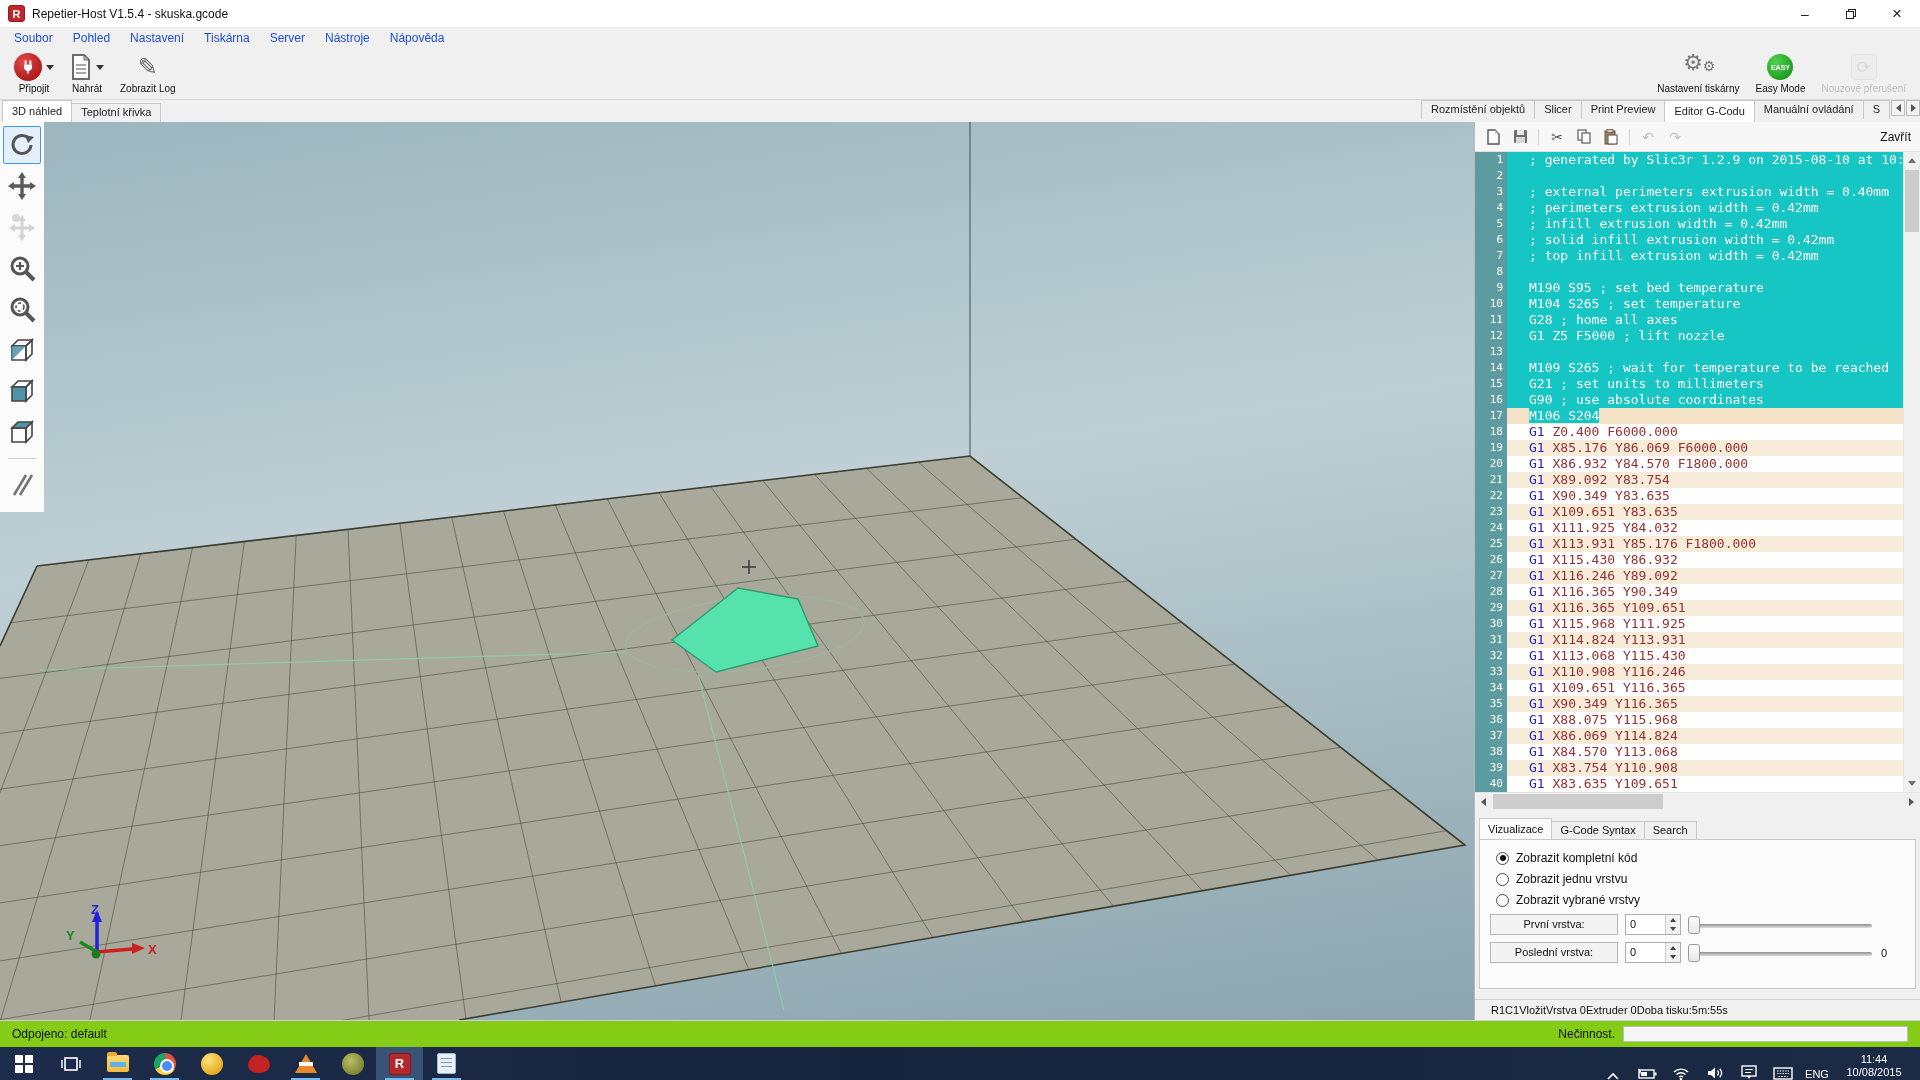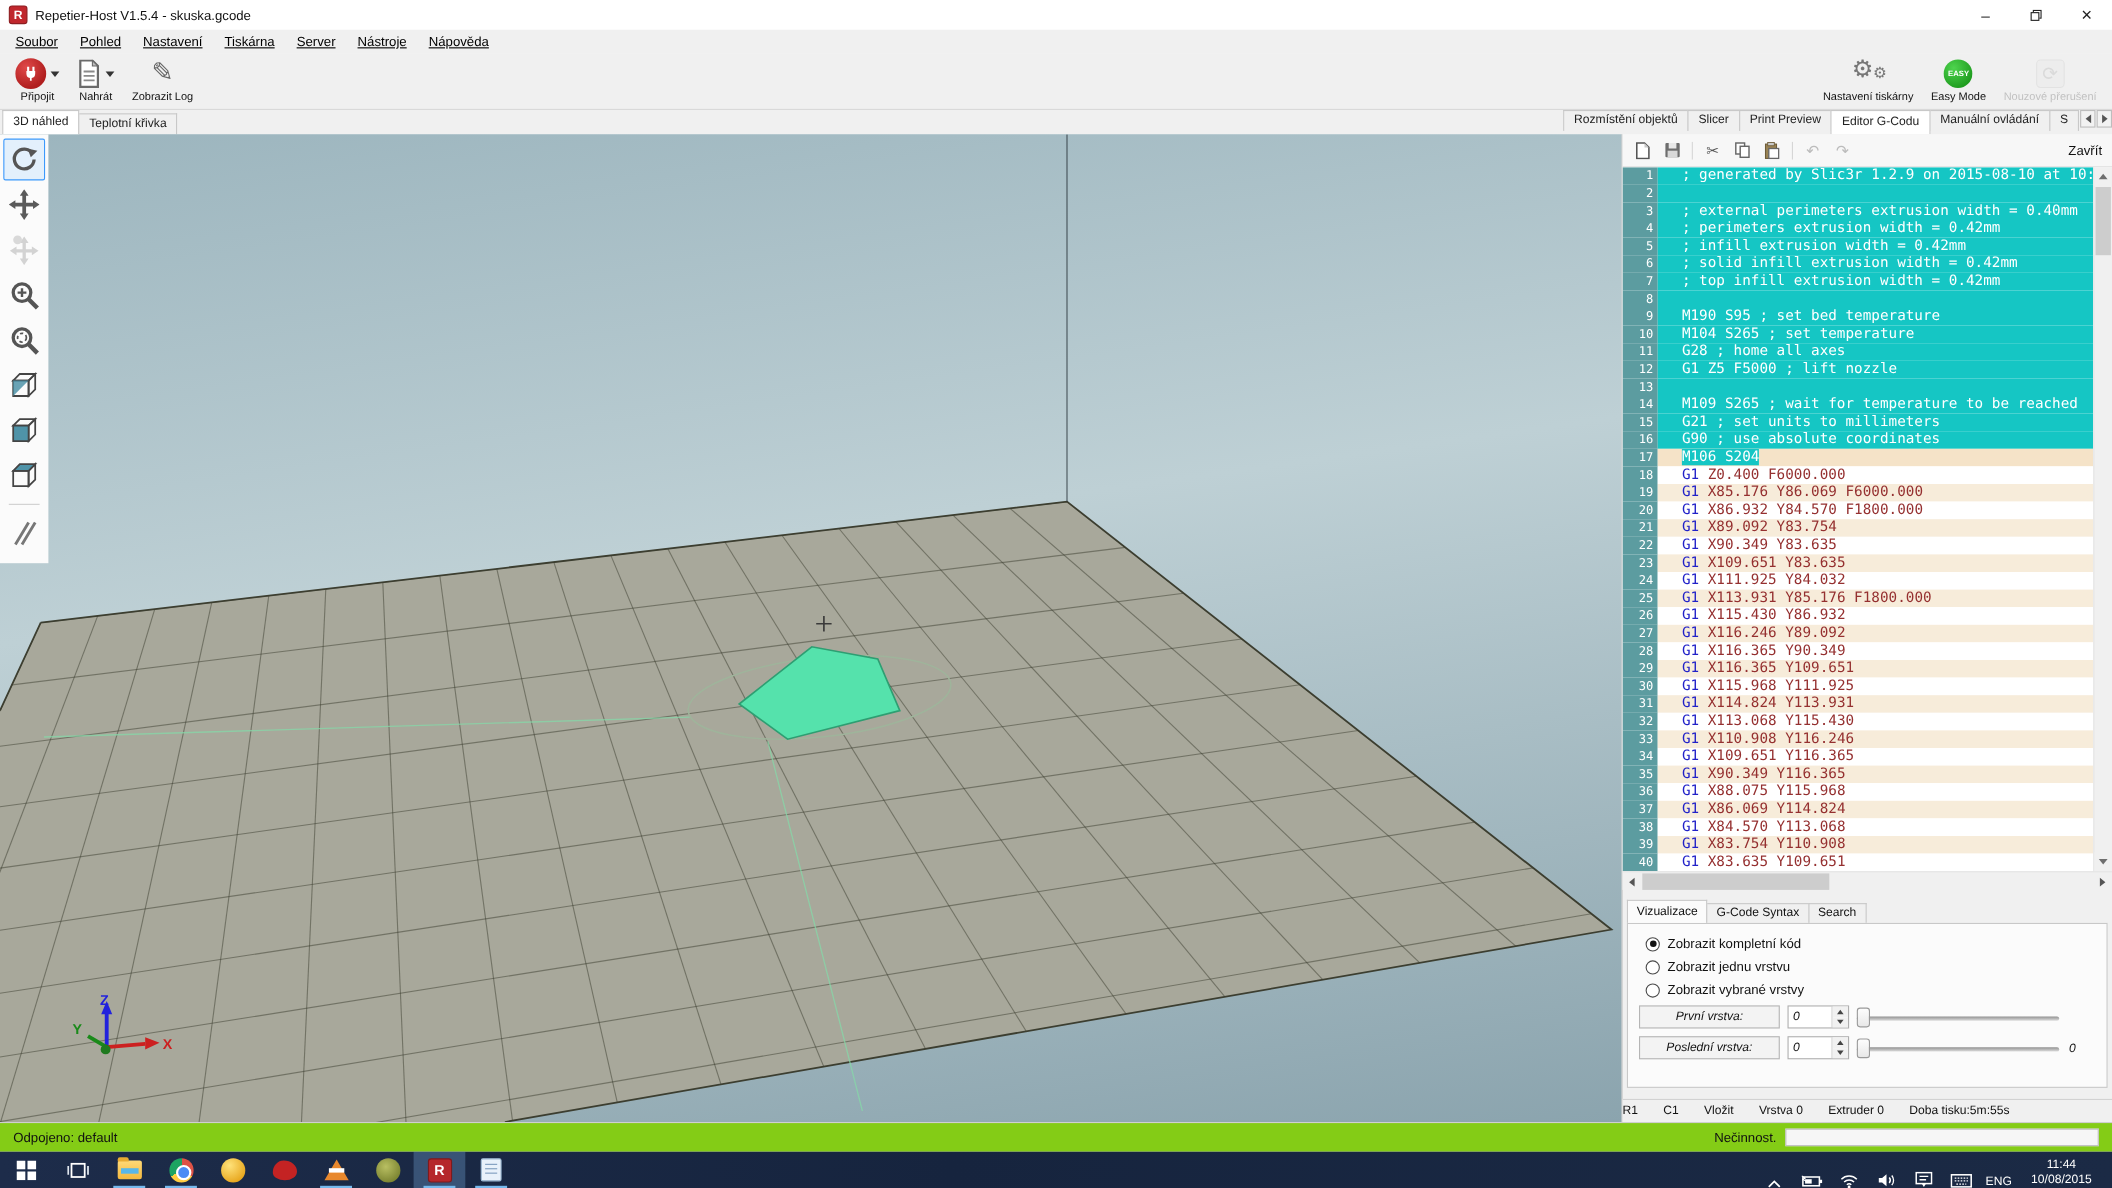--- a/index.html
+++ b/index.html
@@ -10,21 +10,21 @@
   .app-icon { width:17px; height:17px; margin:0 7px 0 8px; background:#c0272d; border-radius:3px; color:#fff; font-weight:bold; font-size:11px; display:flex; align-items:center; justify-content:center; border:1px solid #8d1d21; }
   .win-btns { margin-left:auto; display:flex; height:100%; }
   .win-btn { width:46px; height:100%; display:flex; align-items:center; justify-content:center; color:#222; font-size:14px; }
   .restore-glyph { position:relative; width:10px; height:10px; }
   .restore-glyph i { position:absolute; border:1px solid #222; width:8px; height:8px; }
   .restore-glyph i:first-child { left:2px; top:0; }
   .restore-glyph i:last-child { left:0; top:2px; background:#fff; }
 
   
   .menubar { height:22px; background:#f0f0f0; display:flex; align-items:center; padding-left:4px; }
-  .menu-item { padding:3px 10px; color:#000000;text-decoration:underline; }
+  .menu-item { padding:3px 10px; color:#1d4ed8; }
 
   
   .toolbar { height:51px; background:#f0f0f0; border-bottom:1px solid #d9d9d9; display:flex; align-items:stretch; padding:0 6px; }
   .tbtn { display:flex; flex-direction:column; align-items:center; justify-content:flex-start; padding:3px 8px 2px; }
   .tbtn .icon-row { display:flex; align-items:center; gap:4px; height:30px; }
   .tbtn .tlabel { font-size:10px; margin-top:1px; }
   .caret { width:0; height:0; border-left:4px solid transparent; border-right:4px solid transparent; border-top:5px solid #333; }
   .plug-circle { width:28px; height:28px; border-radius:50%; background:radial-gradient(circle at 35% 30%, #e04a4a, #b01e1e 70%); display:flex; align-items:center; justify-content:center; }
   .doc-icon svg, .pencil-ic { display:block; }
   .pencil-ic { font-size:24px; color:#666; line-height:26px; }
@@ -91,34 +91,34 @@
   .harrow { position:absolute; top:0; width:17px; height:17px; display:flex; align-items:center; justify-content:center; }
   .hthumb { position:absolute; left:18px; top:1px; height:15px; width:170px; background:#cdcdcd; }
 
   .viz-tabs { display:flex; align-items:flex-end; height:21px; margin:9px 4px 0; }
   .viz-tab { height:18px; padding:2px 8px 0; background:#f0f0f0; border:1px solid #c8c8c8; border-bottom:none; margin-right:-1px; font-size:11px; }
   .viz-tab.active { height:21px; background:#fbfbfb; padding-top:4px; position:relative; z-index:2; }
   .viz-box { margin:0 4px; height:150px; background:#fbfbfb; border:1px solid #c8c8c8; padding:4px 0 0; }
   .radio-row { display:flex; align-items:center; gap:7px; margin:7px 0 0 16px; }
   .radio-button { width:13px; height:13px; border:1px solid #4a4a4a; border-radius:50%; background:#fff; display:flex; align-items:center; justify-content:center; }
   .radio-button.checked::after { content:''; width:6px; height:6px; border-radius:50%; background:#111; }
-  .layer-row { display:flex; align-items:center; gap:7px; margin:7px 0 0 10px;font-style:italic; }
+  .layer-row { display:flex; align-items:center; gap:7px; margin:7px 0 0 10px; }
   .layer-row:first-of-type { margin-top:16px; }
   .layer-btn { width:128px; height:21px; background:#f3f3f3; border:1px solid #b5b5b5; text-align:center; line-height:19px; font-size:11px; }
   .spin { width:56px; height:21px; border:1px solid #aeaeae; background:#fff; position:relative; font-size:11px; }
   .spin .val { position:absolute; left:4px; top:3px; }
   .spin .btns { position:absolute; right:0; top:0; bottom:0; width:15px; border-left:1px solid #ccc; display:flex; flex-direction:column; }
   .spin .btns div { flex:1; background:#f1f1f1; display:flex; align-items:center; justify-content:center; }
   .mini-up { width:0;height:0;border-left:3px solid transparent;border-right:3px solid transparent;border-bottom:4px solid #444; }
   .mini-dn { width:0;height:0;border-left:3px solid transparent;border-right:3px solid transparent;border-top:4px solid #444; }
   .slider { width:184px; height:20px; position:relative; }
   .slider .track { position:absolute; left:0; right:0; top:9px; height:4px; background:linear-gradient(#8f8f8f,#dedede); border-radius:2px; }
   .slider .thumb { position:absolute; left:0; top:1px; width:12px; height:18px; background:linear-gradient(#fdfdfd,#e8e8e8); border:1px solid #9a9a9a; border-radius:3px; }
   .maxval { font-size:11px; margin-left:2px; }
-  .panel-status { margin-top:auto; height:21px; border-top:1px solid #d2d2d2; background:#f0f0f0; display:flex; align-items:center; gap:23px; padding:0 0; font-size:11px; }
+  .panel-status { margin-top:auto; height:21px; border-top:1px solid #d2d2d2; background:#f0f0f0; display:flex; align-items:center; gap:0; padding:0 16px; font-size:11px; }
 
   
   .statusbar { height:27px; background:#84cc16; border-top:1px solid #cfcfcf; display:flex; align-items:center; padding:0 12px; }
   .statusbar .right { margin-left:auto; display:flex; align-items:center; gap:8px; }
   .progress { width:285px; height:16px; border:1px solid #bdbdbd; background:#f6f6f6; }
 
   
   .taskbar { height:33px; background:linear-gradient(90deg,#1d2c4a 0%,#16243e 45%,#1b2a45 100%); display:flex; align-items:stretch; }
   .tb-slot { width:47px; display:flex; align-items:center; justify-content:center; position:relative; }
   .tb-slot.running::after { content:''; position:absolute; bottom:0; left:9px; right:9px; height:2px; background:#76b9ed; }

